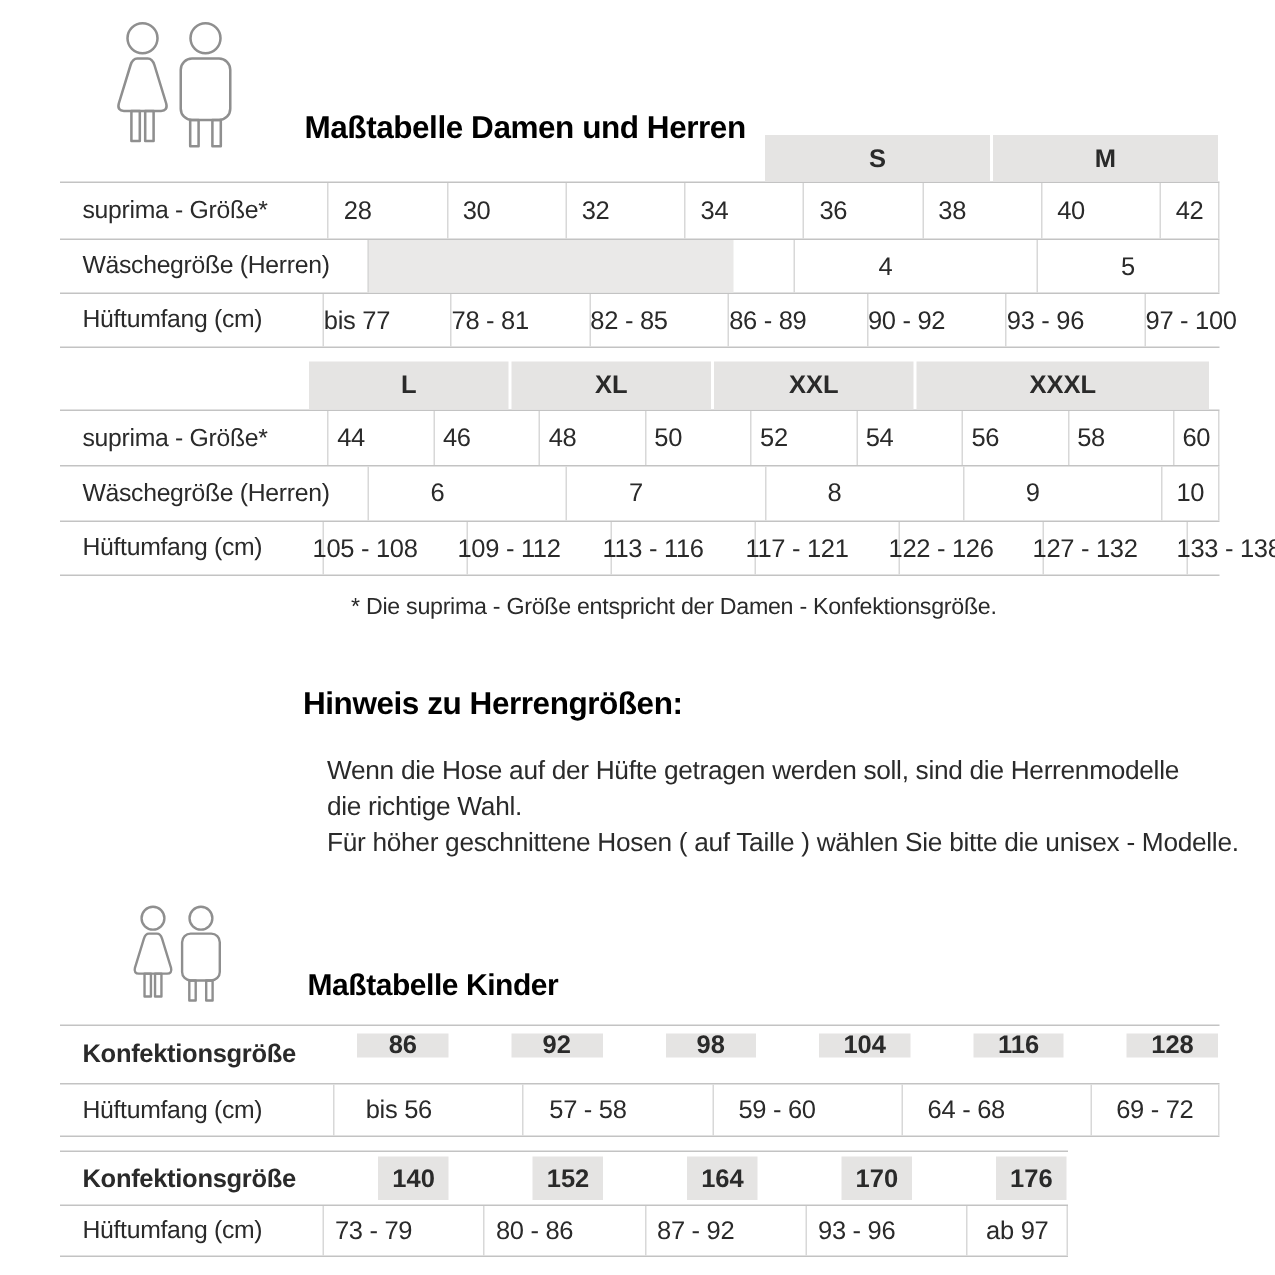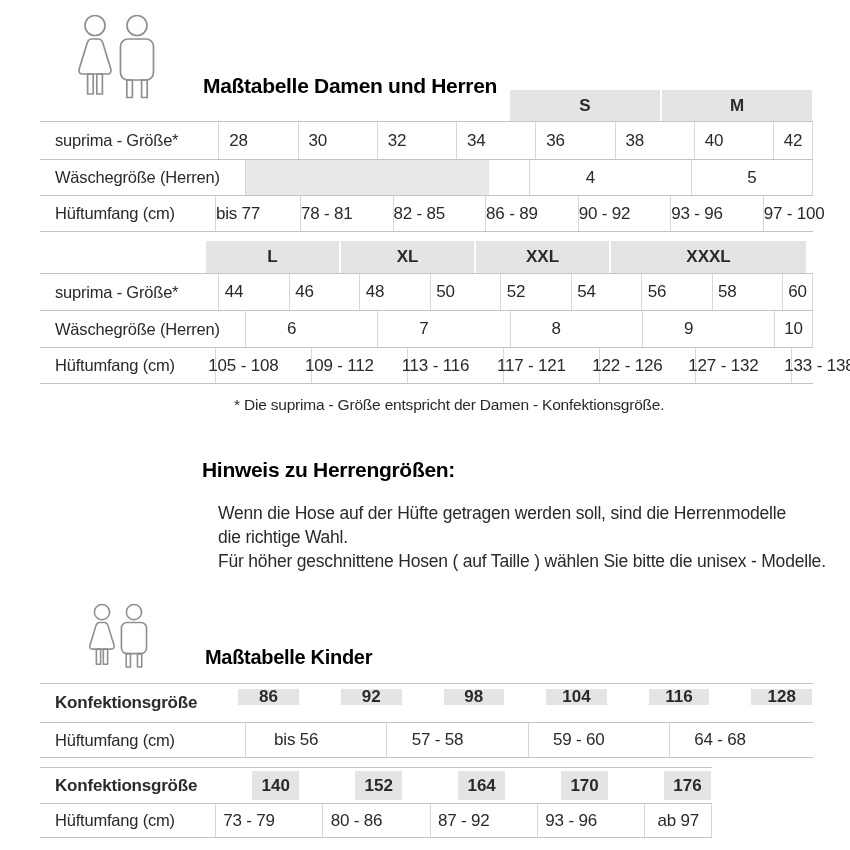--- a/index.html
+++ b/index.html
@@ -209,20 +209,21 @@
     <div class="kgrey">104</div>
     <div class="kgrey">116</div>
     <div class="kgrey">128</div>
   </div>
   <div class="row kval rule-top rule-bottom">
     <div class="lbl">Hüftumfang (cm)</div>
     <div class="cell c101">bis 56</div>
     <div class="cell c101">57 - 58</div>
     <div class="cell c101">59 - 60</div>
     <div class="cell c101">64 - 68</div>
+    <div class="cell c101 last">69 - 72</div>
   </div>
 </div>
 
 <div class="tbl" id="k2">
   <div class="row khead rule-top">
     <div class="lbl lbl-bold">Konfektionsgröße</div>
     <div class="kgrey">140</div>
     <div class="kgrey">152</div>
     <div class="kgrey">164</div>
     <div class="kgrey">170</div>

